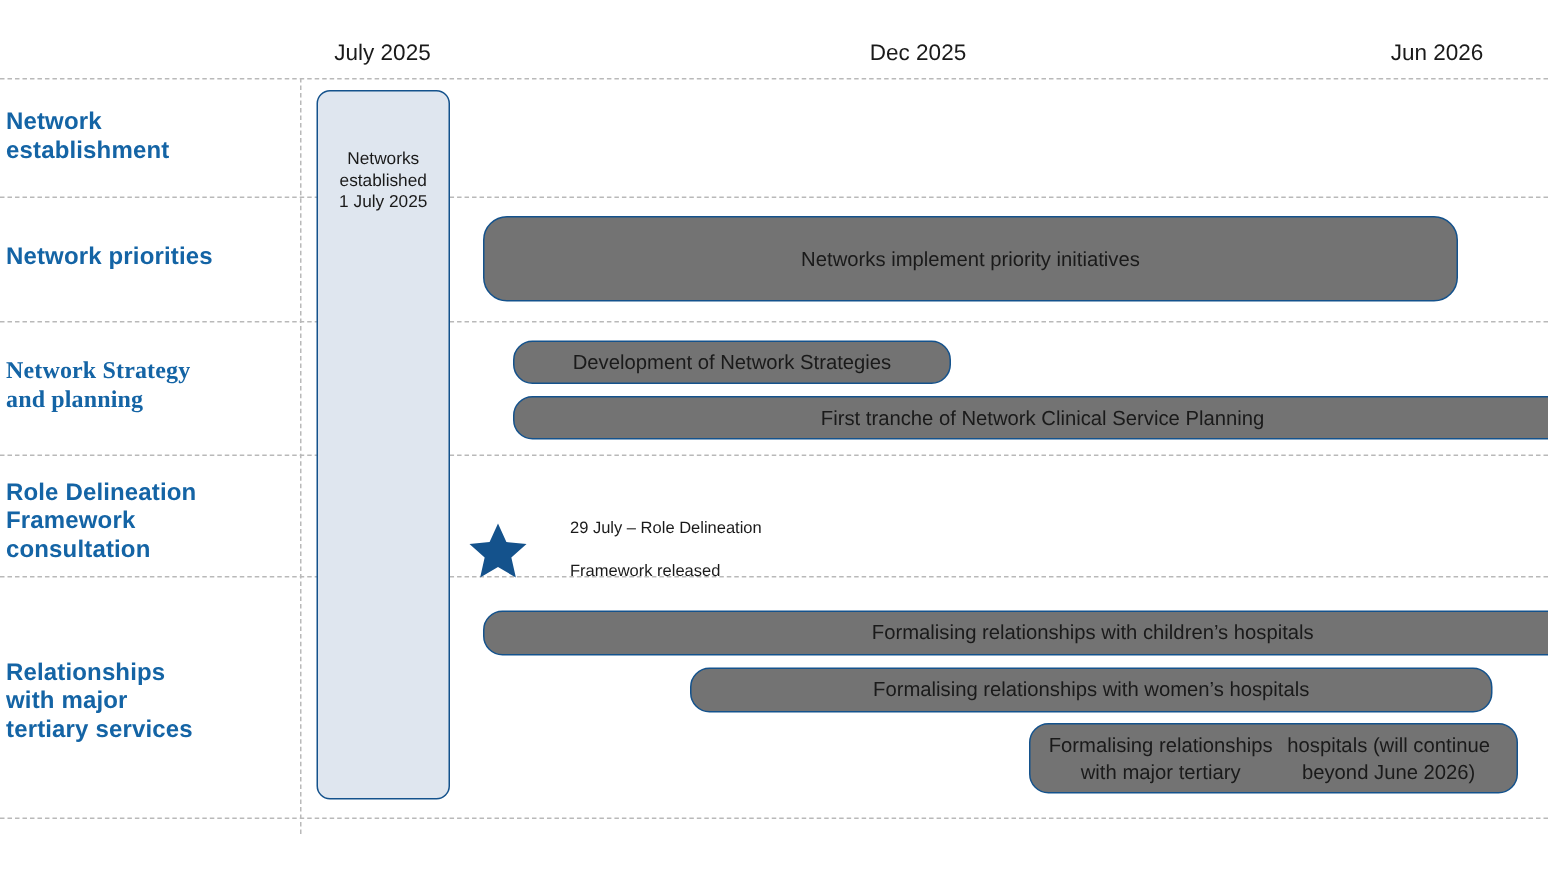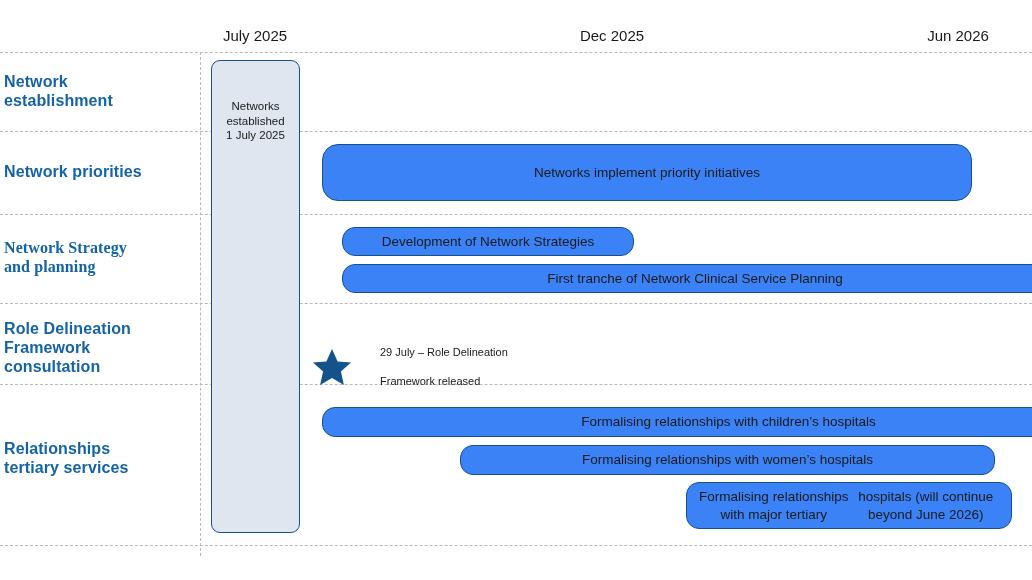--- a/index.html
+++ b/index.html
@@ -66,21 +66,21 @@
     font-size:11.5px;
     line-height:1.28;
     color:#1a1a1a;
     font-weight:400;
     margin-top:32px;
   }
 
   
   .bar{
     position:absolute;
-    background:#3b82f6;
+    background:#737373;
     border:1.6px solid #14528c;
     border-radius:13px;
     box-sizing:border-box;
     display:flex;
     align-items:center;
     justify-content:center;
     text-align:center;
     color:#1a1a1a;
     font-size:13.5px;
     line-height:1.3;
@@ -134,20 +134,21 @@
   </div>
 
   <div class="row-label" style="top:320px;">
     <div>Role Delineation</div>
     <div>Framework</div>
     <div>consultation</div>
   </div>
 
   <div class="row-label" style="top:440px;">
     <div>Relationships</div>
+    <div>with major</div>
     <div>tertiary services</div>
   </div>
 
   <div class="july-col" style="left:211px;top:60px;width:89px;height:473px;">
     <div class="july-text">
       <div>Networks</div>
       <div>established</div>
       <div>1 July 2025</div>
     </div>
   </div>

